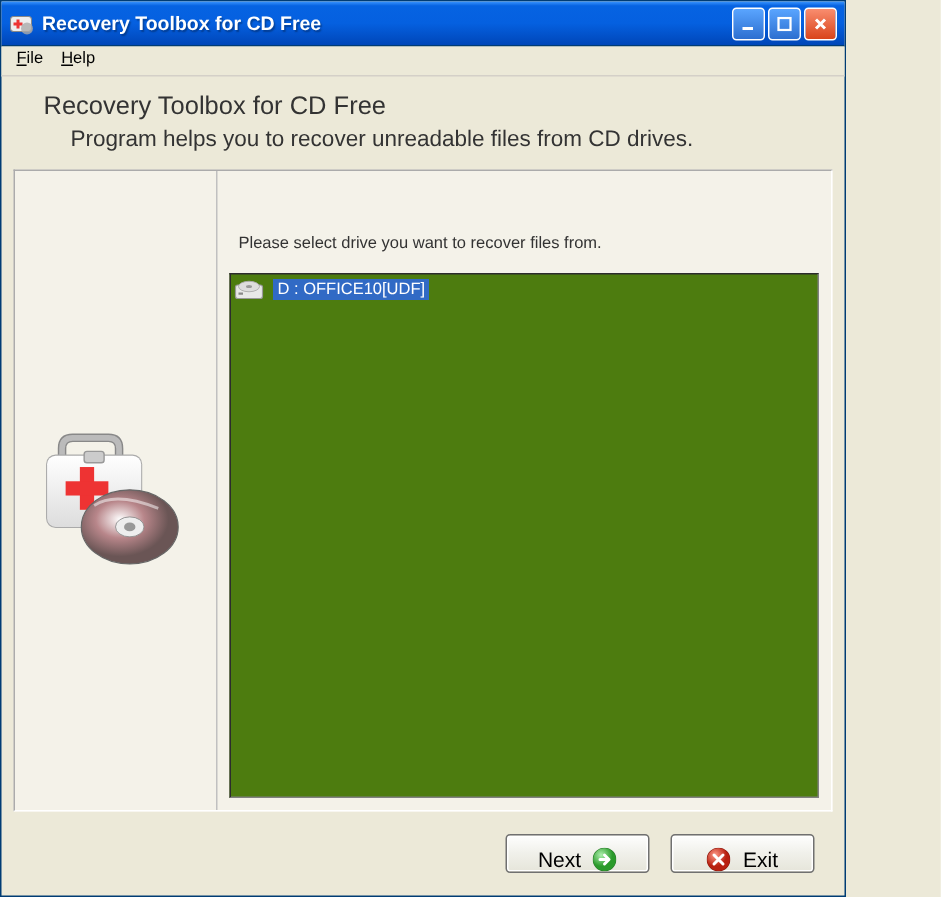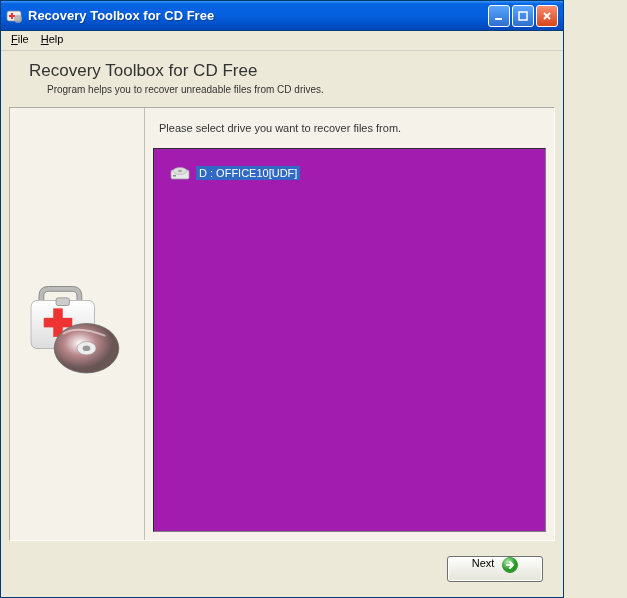--- a/index.html
+++ b/index.html
@@ -67,21 +67,21 @@
   padding: 10px 20px 12px 28px;
 }
 .header-title {
   font-family: Arial, sans-serif;
   font-size: 17px;
   font-weight: normal;
   color: #333;
   margin-bottom: 3px;
 }
 .header-subtitle {
-  font-size: 10px;
+  font-size: 15px;
   color: #333;
   margin-left: 18px;
 }
 .content {
   flex: 1;
   display: flex;
   margin: 0 8px;
   border: 1px inset #fff;
   background: #f4f2e9;
 }
@@ -100,27 +100,28 @@
 }
 .right-panel {
   flex: 1;
   display: flex;
   flex-direction: column;
 }
 .instruction {
   padding: 14px 14px 14px 14px;
   font-size: 11px;
   color: #333;
+  margin-top: 28px;
 }
 .drive-list {
   flex: 1;
   margin: 0 8px 8px 8px;
-  background: #a21caf;
+  background: #4d7c0f;
   border: 1px inset #808080;
-  padding: 14px;
+  padding: 0;
 }
 .drive-item {
   display: flex;
   align-items: center;
   gap: 6px;
   padding: 2px;
   cursor: default;
 }
 .drive-icon {
   width: 20px;
@@ -141,24 +142,24 @@
   padding: 0 20px;
   gap: 14px;
 }
 .btn {
   width: 96px;
   height: 26px;
   border: 1px solid #707070;
   border-radius: 3px;
   background: linear-gradient(to bottom, #fefefe, #f0f0ea 50%, #e6e5da);
   display: flex;
-  align-items: flex-start;
+  align-items: flex-end;
   justify-content: center;
   gap: 8px;
-  font-size: 11px;
+  font-size: 14px;
   cursor: default;
   box-shadow: 0 0 0 1px #fff inset;
 }
 .btn-icon { width: 16px; height: 16px; }
 </style>
 </head>
 <body>
 
 <div class="window">
 
@@ -260,15 +261,31 @@
           <defs>
               <radialGradient id="gnext" cx="0.35" cy="0.3">
                 <stop offset="0" stop-color="#aef0ae"></stop>
                 <stop offset="1" stop-color="#2a9a2a"></stop>
               </radialGradient>
             </defs>
           <path d="M5 8 L9 8 M8 5 L11 8 L8 11" stroke="white" stroke-width="2" fill="none" stroke-linecap="round" stroke-linejoin="round"></path>
         </svg>
       </span>
     </div>
+    <div class="btn">
+      <span class="btn-icon">
+        <svg viewBox="0 0 16 16">
+          <circle cx="8" cy="8" r="7.5" fill="#d43a2a" stroke="#8a1a10" stroke-width="0.8"></circle>
+          <circle cx="8" cy="8" r="7.5" fill="url(#gexit)"></circle>
+          <defs>
+              <radialGradient id="gexit" cx="0.35" cy="0.3">
+                <stop offset="0" stop-color="#ff9a88"></stop>
+                <stop offset="1" stop-color="#b82010"></stop>
+              </radialGradient>
+            </defs>
+          <path d="M5 5 L11 11 M11 5 L5 11" stroke="white" stroke-width="2" stroke-linecap="round"></path>
+        </svg>
+      </span>
+      <span>Exit</span>
+    </div>
   </div>
 
 </div>
 
 </body></html>

